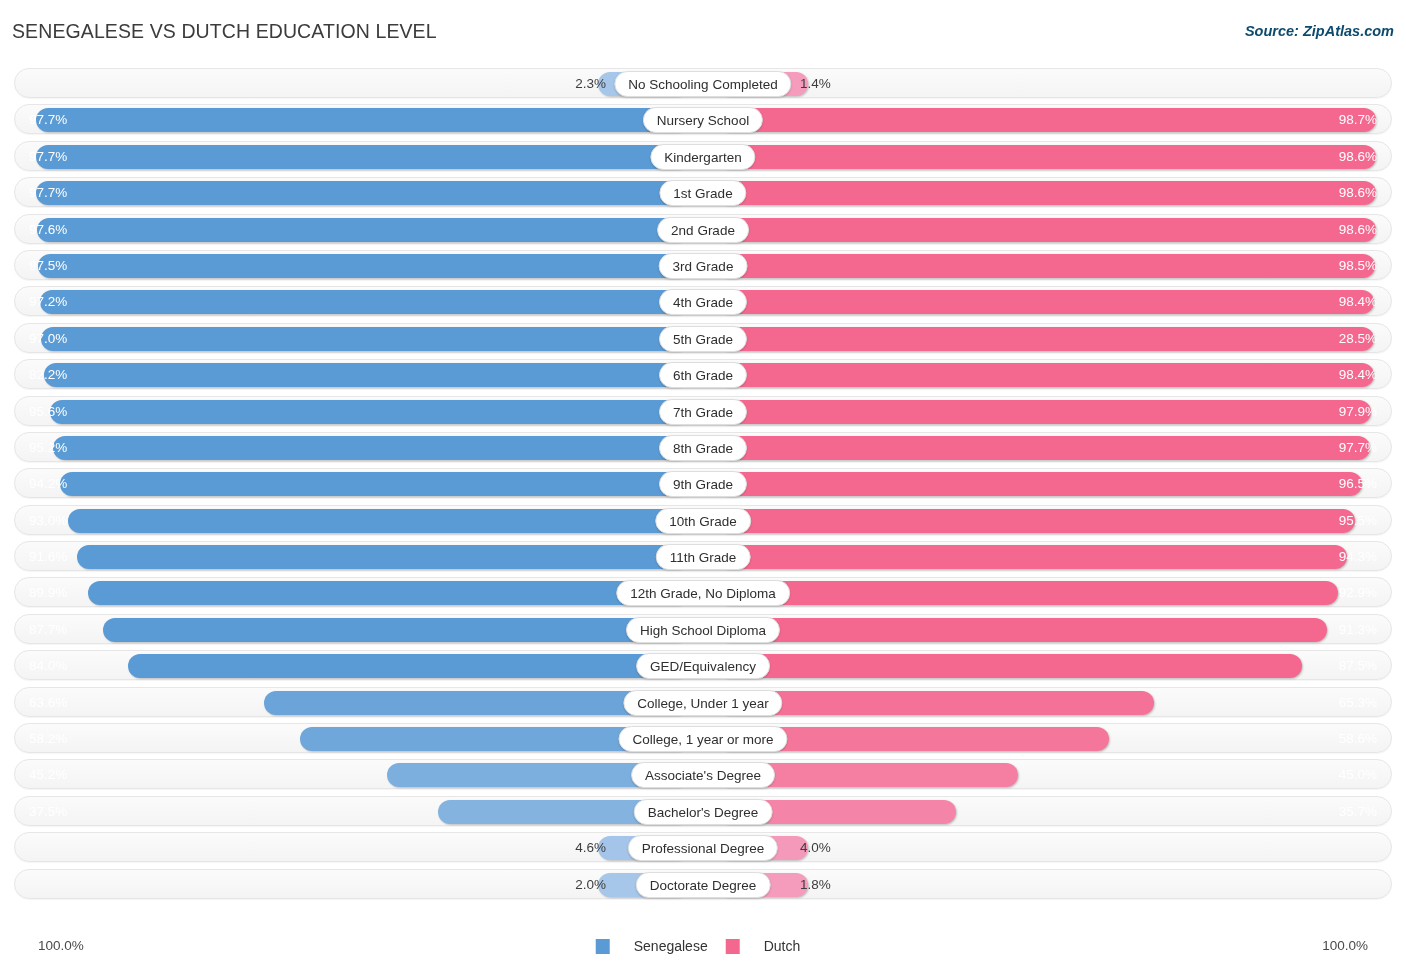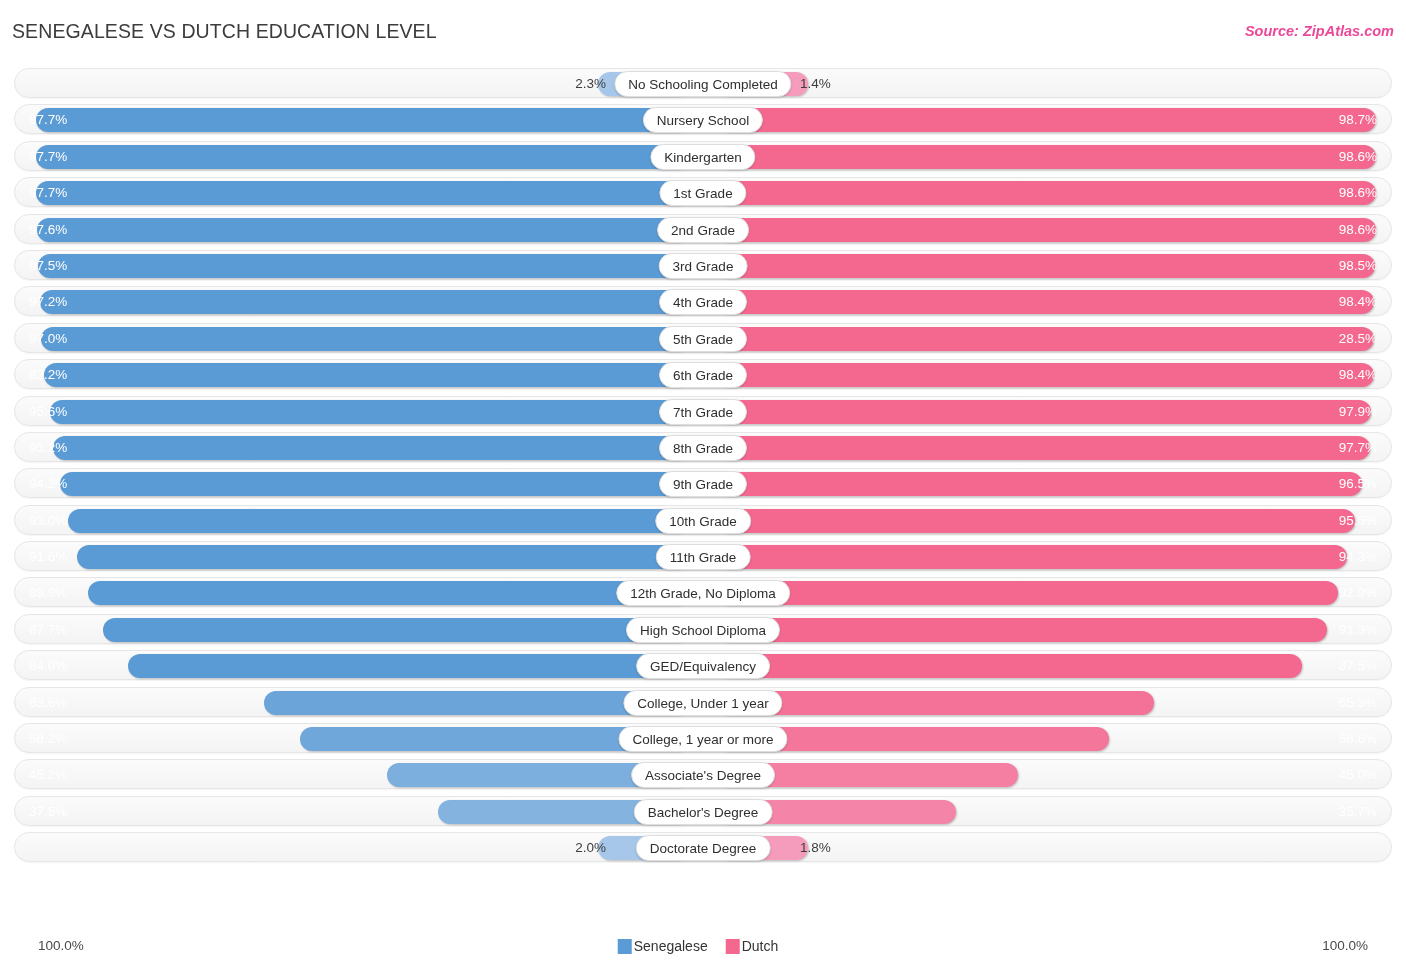--- a/index.html
+++ b/index.html
@@ -26,21 +26,21 @@
     letter-spacing: 0.1px;
     font-weight: 400;
     white-space: nowrap;
   }
   .source {
     position: absolute;
     right: 12px; top: 23px;
     font-size: 14.5px;
     font-style: italic;
     font-weight: bold;
-    color: #ec4899;
+    color: #0c4a6e;
     white-space: nowrap;
   }
   
   .rows {
     position: absolute;
     left: 0; top: 68px;
     width: 1406px;
   }
   .row {
     position: relative;
@@ -113,21 +113,21 @@
   }
   .legend {
     position: absolute;
     left: 50%; top: 0;
     transform: translateX(-50%);
     display: flex;
     align-items: center;
     gap: 8px;
     white-space: nowrap;
   }
-  .legend-item { display: flex; align-items: center; gap: 2px; margin-right: 10px; }
+  .legend-item { display: flex; align-items: center; gap: 24px; margin-right: 10px; }
   .swatch { width: 14px; height: 15px; display: inline-block; }
   .legend-label { font-size: 14px; color: #333; }
 </style>
 </head>
 <body>
 
 <div id="page">
 
   <div class="title">SENEGALESE VS DUTCH EDUCATION LEVEL</div>
   <div class="source">Source: ZipAtlas.com</div>
@@ -313,20 +313,29 @@
           <div class="pill">Associate's Degree</div>
         </div>
       </div>
       <div class="row">
         <div class="track">
           <div class="bar left" style="width: 250.125px; background: rgb(132, 179, 224);"></div>
           <div class="val l inside">37.5%</div>
           <div class="bar right" style="width: 238.119px; background: rgb(245, 133, 168);"></div>
           <div class="val r inside">35.7%</div>
           <div class="pill">Bachelor's Degree</div>
+        </div>
+      </div>
+      <div class="row">
+        <div class="track">
+          <div class="bar left" style="width: 90px; background: rgb(164, 197, 233);"></div>
+          <div class="val l outside" style="right: 785px; left: auto;">4.6%</div>
+          <div class="bar right" style="width: 90px; background: rgb(245, 153, 186);"></div>
+          <div class="val r outside" style="left: 785px; right: auto;">4.0%</div>
+          <div class="pill">Professional Degree</div>
         </div>
       </div>
       <div class="row">
         <div class="track">
           <div class="bar left" style="width: 90px; background: rgb(166, 199, 233);"></div>
           <div class="val l outside" style="right: 785px; left: auto;">2.0%</div>
           <div class="bar right" style="width: 90px; background: rgb(245, 155, 187);"></div>
           <div class="val r outside" style="left: 785px; right: auto;">1.8%</div>
           <div class="pill">Doctorate Degree</div>
         </div>

